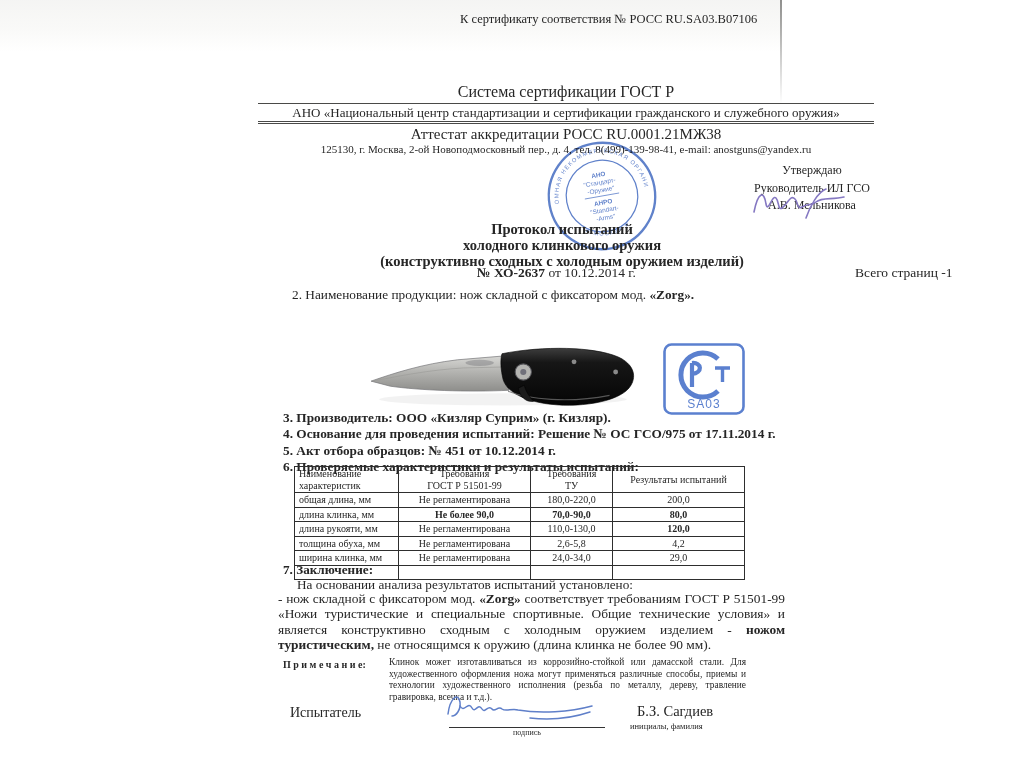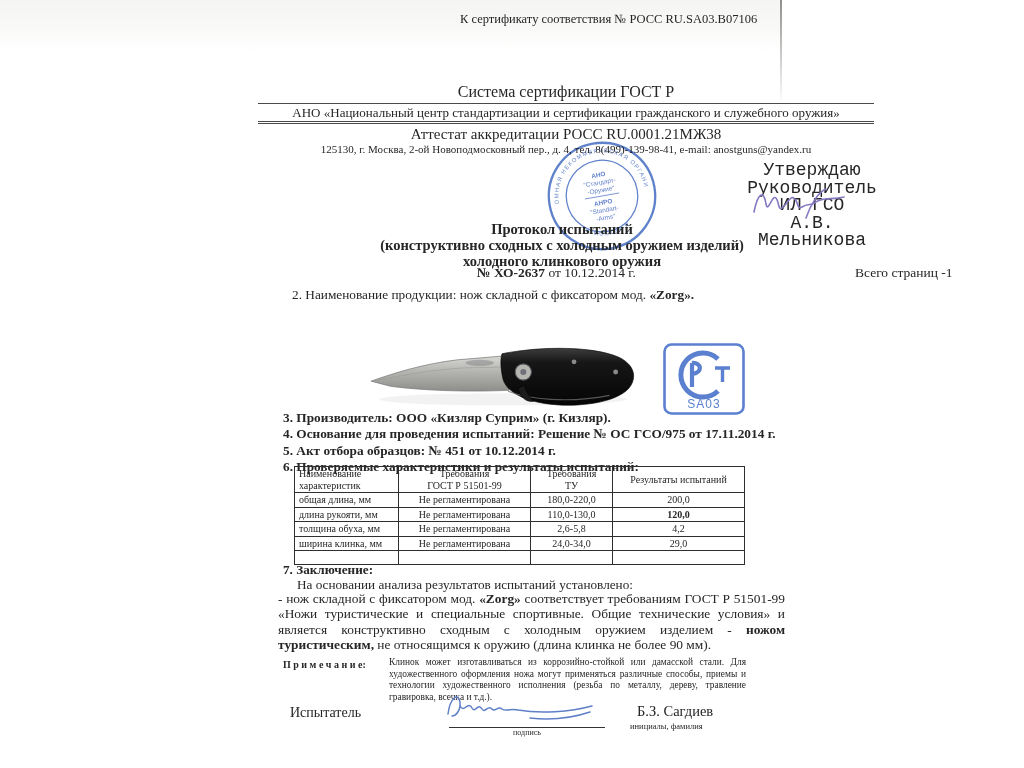--- a/index.html
+++ b/index.html
@@ -21,21 +21,21 @@
   .hdr .lab{font-size:16.5px;line-height:19px;}
   .hdr .accr{font-size:15px;line-height:18px;margin-top:1px;}
   .hdr .addr{font-size:11px;line-height:13px;}
   
   .stamp{left:544px;top:138px;width:116px;height:116px;transform:rotate(-10deg);
     mix-blend-mode:multiply;opacity:.9;}
   .stamp-stroke{stroke:var(--stamp-blue);fill:none;}
   .ring-text{font-size:6px;letter-spacing:1.2px;fill:var(--stamp-blue);font-family:"Liberation Sans",sans-serif;}
   .stamp-c{font-size:6.6px;fill:var(--stamp-blue);font-family:"Liberation Sans",sans-serif;}
   
-  .approval{left:733px;top:162px;width:158px;text-align:center;font-size:18px;line-height:17.5px;font-family:Liberation Mono, monospace;}
+  .approval{left:733px;top:162px;width:158px;text-align:center;font-size:12px;line-height:17.5px;}
   .appr-sig{left:748px;top:184px;width:104px;height:38px;}
   .sig-stroke-a{stroke:var(--approver-sig);fill:none;stroke-width:1.6;stroke-linecap:round;}
   .sig-stroke-t{stroke:var(--tester-sig);fill:none;stroke-width:1.5;stroke-linecap:round;}
   
   .title{left:300px;top:221px;width:524px;text-align:center;font-weight:bold;
     font-size:14.5px;line-height:16px;}
   .docnum{left:477px;top:265px;font-size:13.5px;}
   .pages{left:855px;top:265px;font-size:13.5px;}
   
   .items12{left:292px;top:287px;font-size:13.3px;line-height:16.4px;}
@@ -111,22 +111,22 @@
     <div>Руководитель ИЛ ГСО</div>
     <div>А.В. Мельникова</div>
   </div>
   <svg class="abs appr-sig" viewBox="0 0 104 38">
     <path class="sig-stroke-a" d="M6,28 C10,8 16,6 18,20 C20,30 24,10 28,14 C31,17 30,27 34,24 C40,20 42,10 47,15 C50,18 49,26 54,23 C60,19 64,22 68,18 C74,13 84,16 96,13"></path>
     <path class="sig-stroke-a" d="M58,34 C62,22 70,8 78,5"></path>
   </svg>
 
   <div class="abs title">
     <div>Протокол испытаний</div>
+    <div>холодного клинкового оружия</div>
     <div>(конструктивно сходных с холодным оружием изделий)</div>
-    <div>холодного клинкового оружия</div>
   </div>
   <div class="abs docnum">
     <span class="b">№ ХО-2637</span><span>  от 10.12.2014 г.</span>
   </div>
   <div class="abs pages">Всего страниц -1</div>
 
   <div class="abs items12">
     <div><span>2.  Наименование продукции: нож складной с фиксатором  мод. </span><span class="b">«Zorg».</span></div>
   </div>
 
@@ -191,20 +191,26 @@
           </tr>
         </thead>
       <tbody>
           <tr>
             <td>общая длина, мм</td>
             <td>Не регламентирована</td>
             <td>180,0-220,0</td>
             <td>200,0</td>
           </tr>
           <tr>
+            <td>длина клинка, мм</td>
+            <td style="font-weight: bold;">Не более 90,0</td>
+            <td style="font-weight: bold;">70,0-90,0</td>
+            <td style="font-weight: bold;">80,0</td>
+          </tr>
+          <tr>
             <td>длина рукояти, мм</td>
             <td>Не регламентирована</td>
             <td>110,0-130,0</td>
             <td style="font-weight: bold;">120,0</td>
           </tr>
           <tr>
             <td>толщина обуха, мм</td>
             <td>Не регламентирована</td>
             <td>2,6-5,8</td>
             <td>4,2</td>

